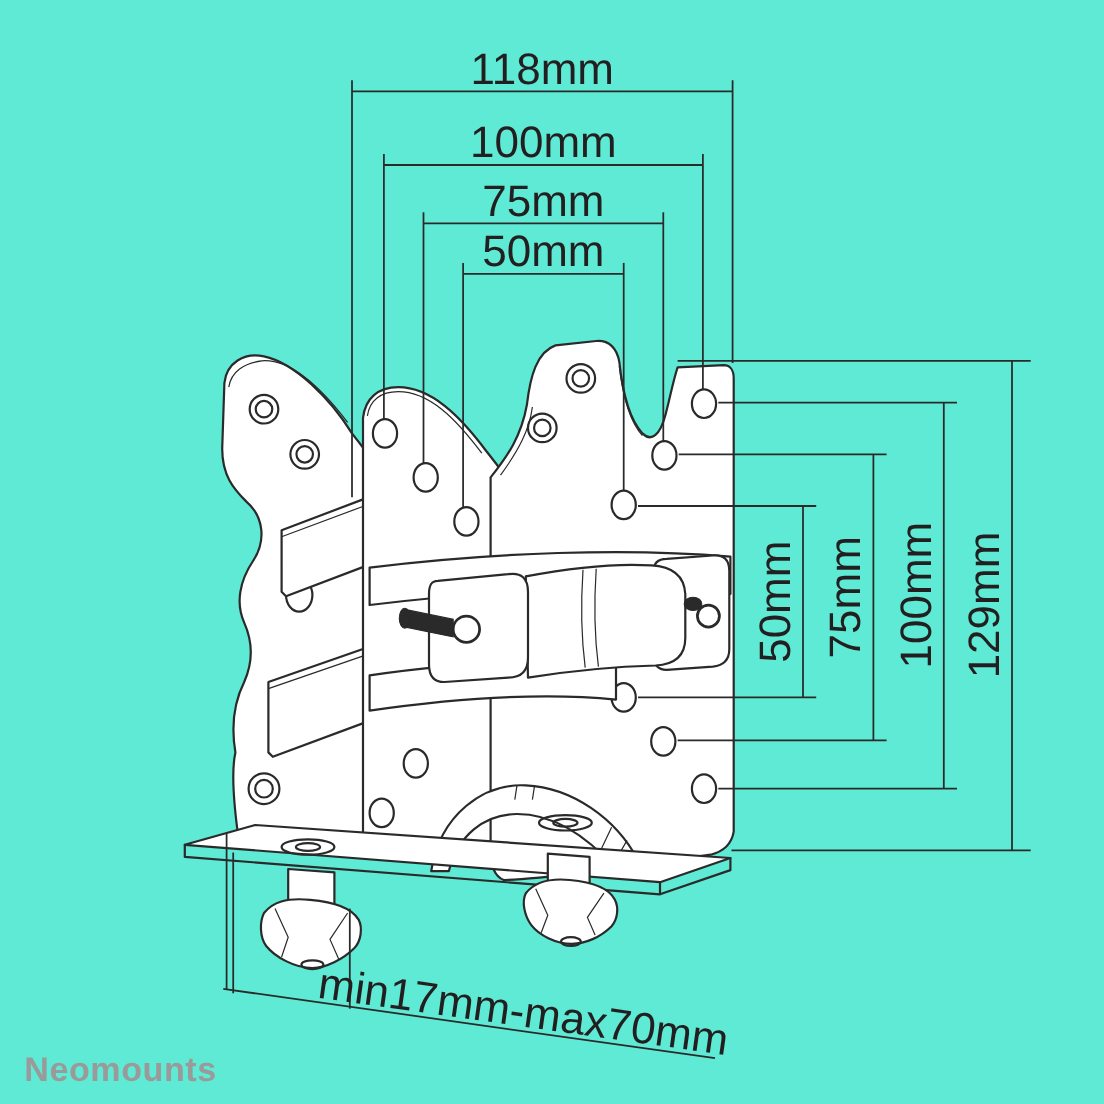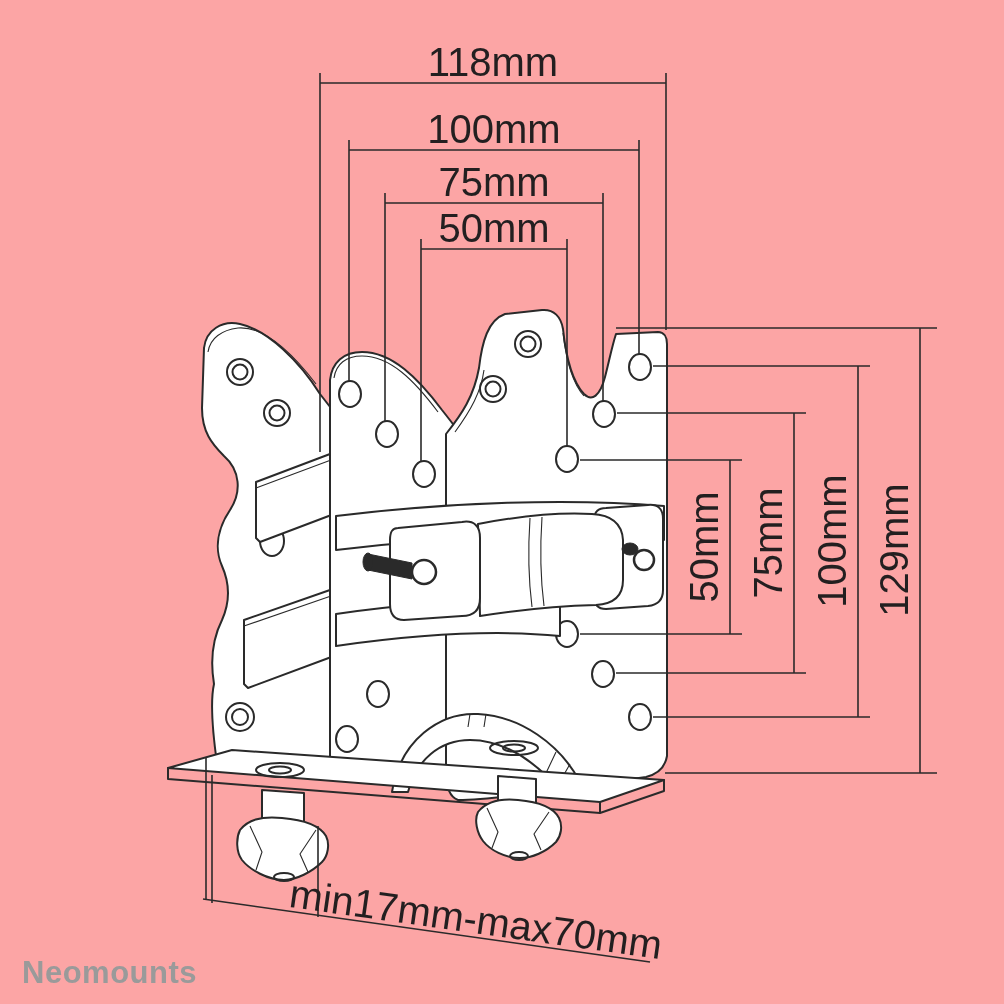--- a/index.html
+++ b/index.html
@@ -1,19 +1,19 @@
 <!DOCTYPE html>
 <html><head>
 <meta charset="utf-8">
 <style>
   html,body{margin:0;padding:0;background:#ffffff;}
   .canvas{
     position:relative;
     width:1004px;height:1004px;
-    background:#fca5a5;
+    background:#5eead4;
     overflow:hidden;
     font-family:"Liberation Sans", sans-serif;
   }
   svg{position:absolute;inset:0;}
   .art{stroke:#2a2a2a;stroke-width:2;fill:none;stroke-linejoin:round;stroke-linecap:round;}
   .artfill{stroke:#2a2a2a;stroke-width:2;fill:#ffffff;stroke-linejoin:round;stroke-linecap:round;}
   .thin{stroke:#2a2a2a;stroke-width:1.1;fill:none;}
   .dim{stroke:#2a2a2a;stroke-width:1.6;fill:none;}
   .dimtext{
     font-family:"Liberation Sans", sans-serif;

